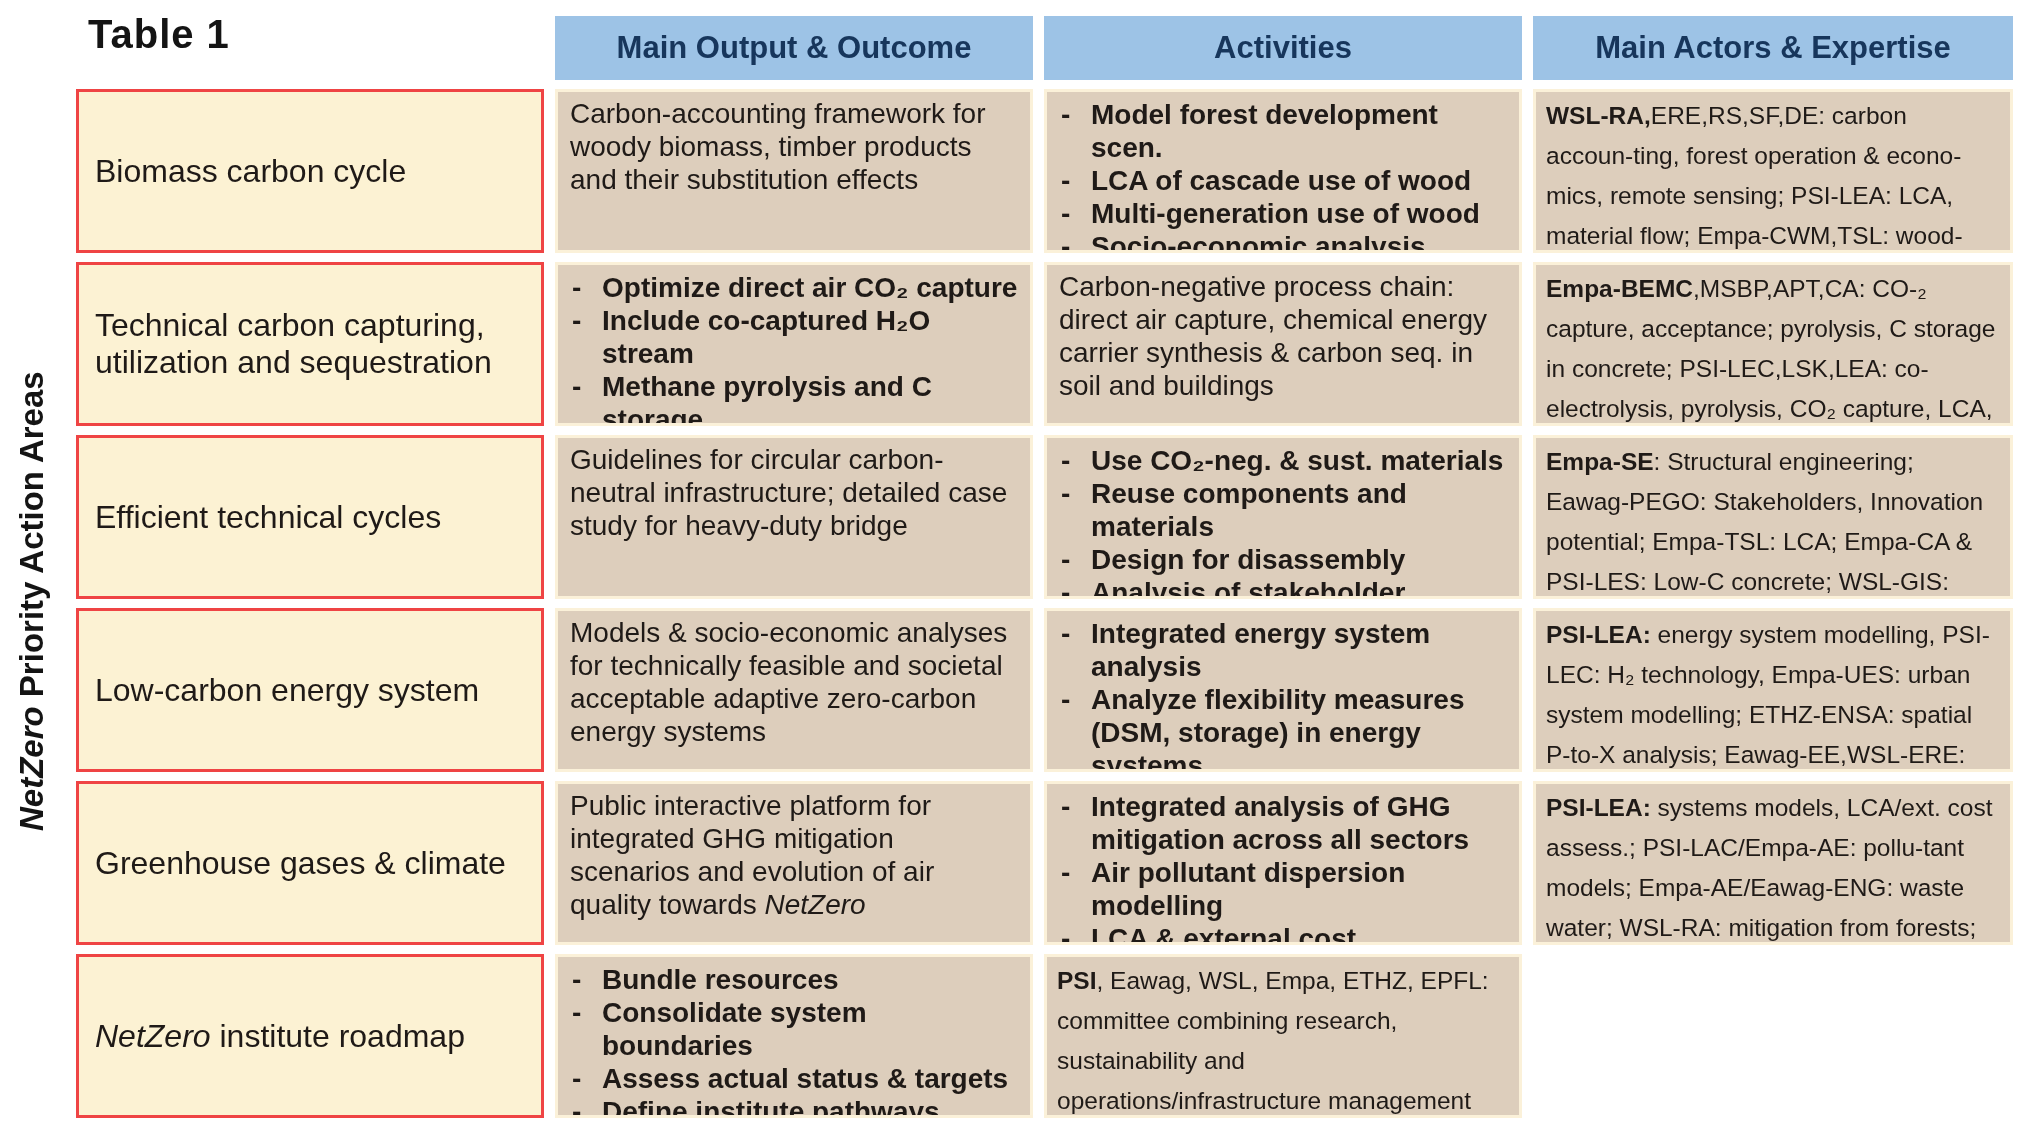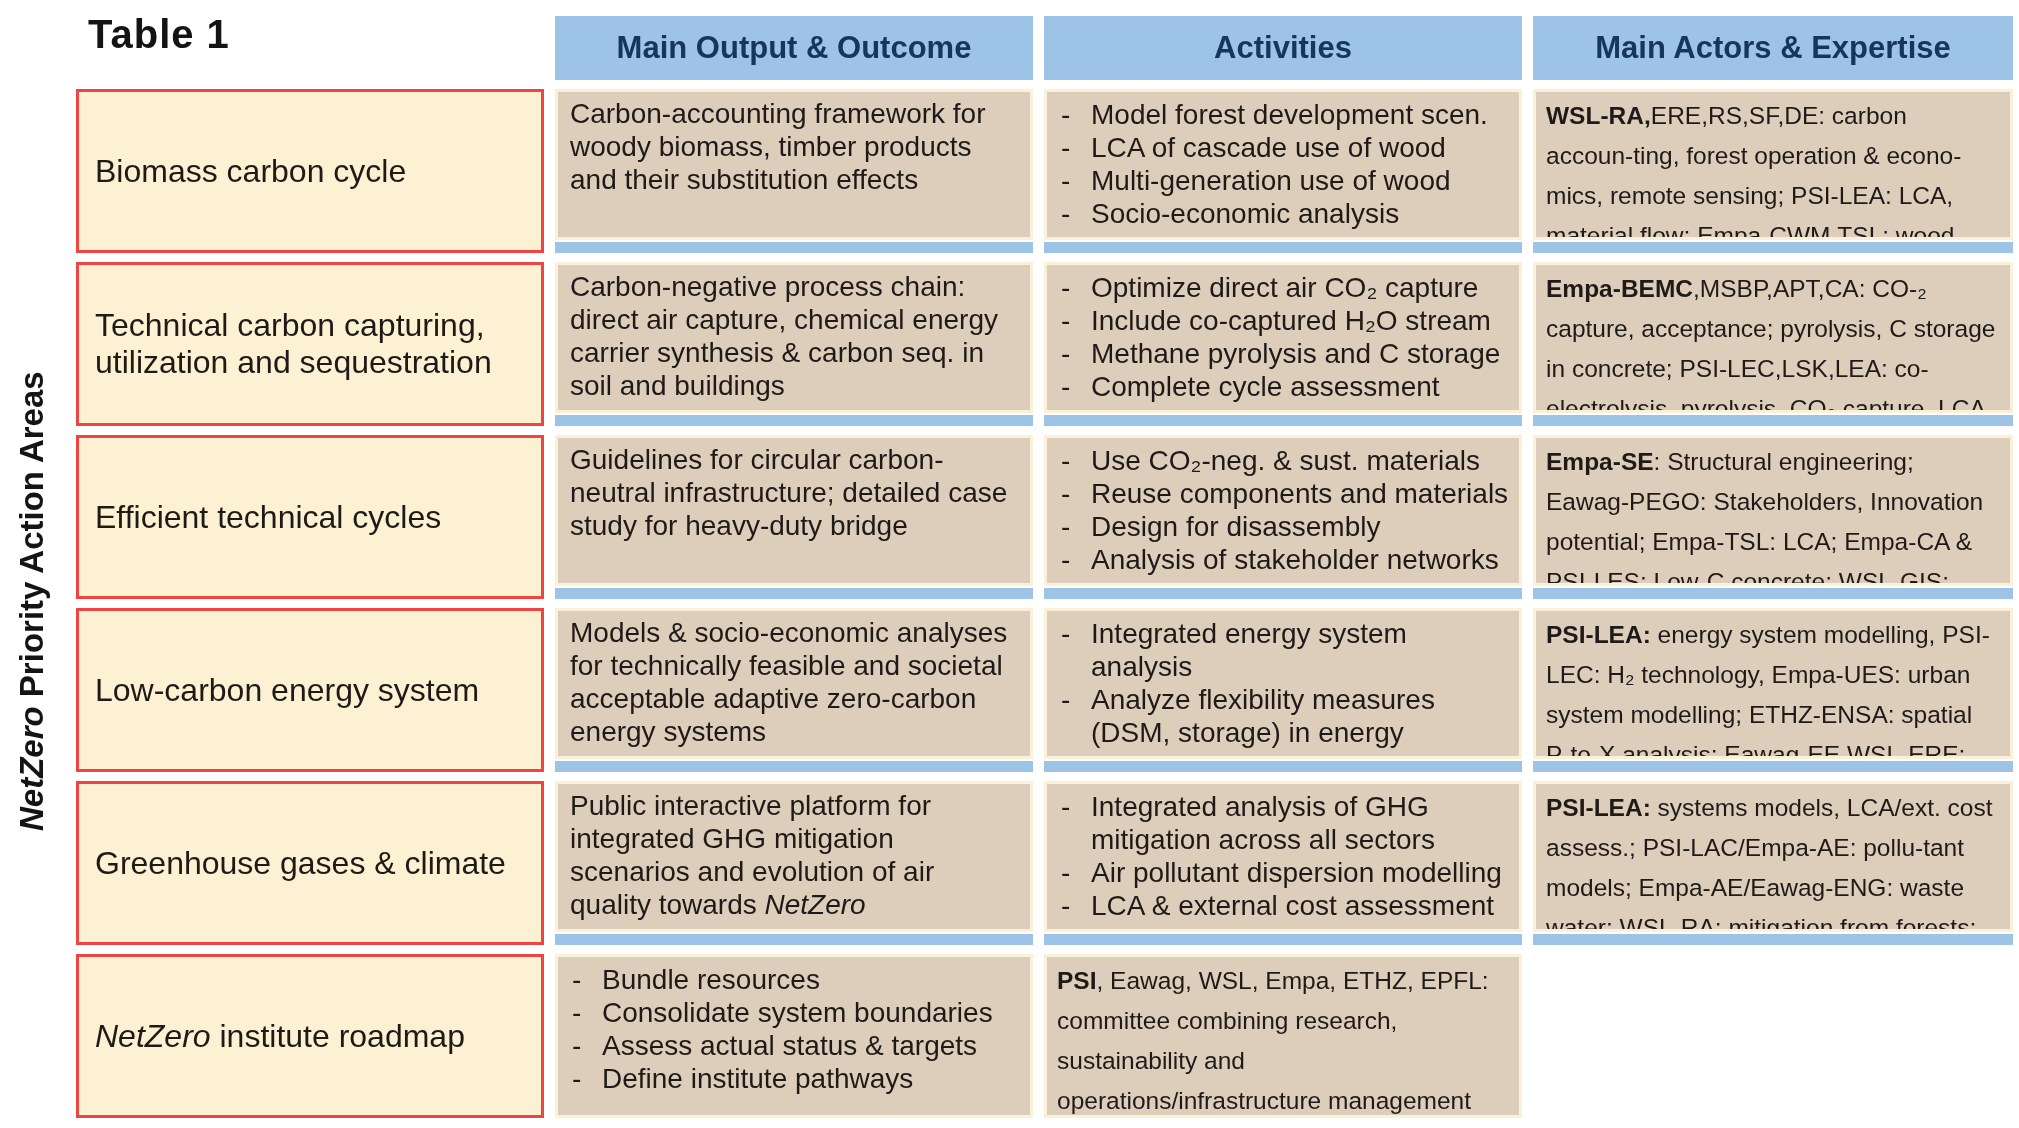--- a/index.html
+++ b/index.html
@@ -22,29 +22,29 @@
 
   .hspacer { background:transparent; }
   .hcell { background:#9dc3e6; display:flex; align-items:center; justify-content:center;
     font-size:31px; font-weight:bold; color:#17365c; }
 
   .label-cell { background:#fcf2d3; border:3px solid #ef4444;
     display:flex; align-items:center; padding:6px 10px 6px 16px;
     font-size:32px; color:#1f1a17; overflow:hidden; line-height:1.15; }
   .label-cell .it { font-style:italic; }
 
-  .content-col { display:flex; flex-direction:column; }
+  .content-col { display:flex; flex-direction:row; }
   .tan { flex:1; background:#ddcebc; border:3px solid #fbf1d9; overflow:hidden; }
   .strip { height:11px; background:#9dc3e6; margin-top:2px; flex:0 0 auto; }
 
   .out { padding:5px 12px; font-size:28px; line-height:33px; }
   .out .it { font-style:italic; }
 
   .acts { list-style:none; margin:4px 0 0 0; padding:2px 6px 2px 4px; font-size:28px; line-height:33px; }
-  .acts li { position:relative; padding-left:40px; }
+  .acts li { position:relative; padding-left:40px;font-weight:bold; }
   .acts li::before { content:"-"; position:absolute; left:10px; }
 
   .actors { padding:4px 10px; font-size:24.5px; line-height:40px; }
   .actors .b { font-weight:bold; }
 </style>
 </head>
 <body>
 
 <div class="canvas">
 
@@ -81,32 +81,32 @@
     </div>
     <div class="content-col">
       <div class="tan actors"><span class="b">WSL-RA,</span><span>ERE,RS,SF,DE: carbon accoun-ting, forest operation &amp; econo-mics, remote sensing; PSI-LEA: LCA, material flow; Empa-CWM,TSL: wood-based components, systemic analysis</span></div>
       <div class="strip"></div>
     </div>
 
     <div class="label-cell">
       <span><span class="it"></span><span>Technical carbon capturing, utilization and sequestration</span></span>
     </div>
     <div class="content-col">
-      <div class="tan out"><span>Carbon-negative process chain: direct air capture, chemical energy carrier synthesis &amp; carbon seq. in soil and buildings</span><span class="it"></span></div>
-      <div class="strip"></div>
-    </div>
-    <div class="content-col">
       <div class="tan">
           <ul class="acts">
         <li>Optimize direct air CO₂ capture</li>
         <li>Include co-captured H₂O stream</li>
         <li>Methane pyrolysis and C storage</li>
         <li>Complete cycle assessment</li>
       </ul>
         </div>
+      <div class="strip"></div>
+    </div>
+    <div class="content-col">
+      <div class="tan out"><span>Carbon-negative process chain: direct air capture, chemical energy carrier synthesis &amp; carbon seq. in soil and buildings</span><span class="it"></span></div>
       <div class="strip"></div>
     </div>
     <div class="content-col">
       <div class="tan actors"><span class="b">Empa-BEMC</span><span>,MSBP,APT,CA: CO-₂ capture, acceptance; pyrolysis, C storage in concrete; PSI-LEC,LSK,LEA: co-electrolysis, pyrolysis, CO₂ capture, LCA, LCC; WSL-FB: C in soil</span></div>
       <div class="strip"></div>
     </div>
 
     <div class="label-cell">
       <span><span class="it"></span><span>Efficient technical cycles</span></span>
     </div>

